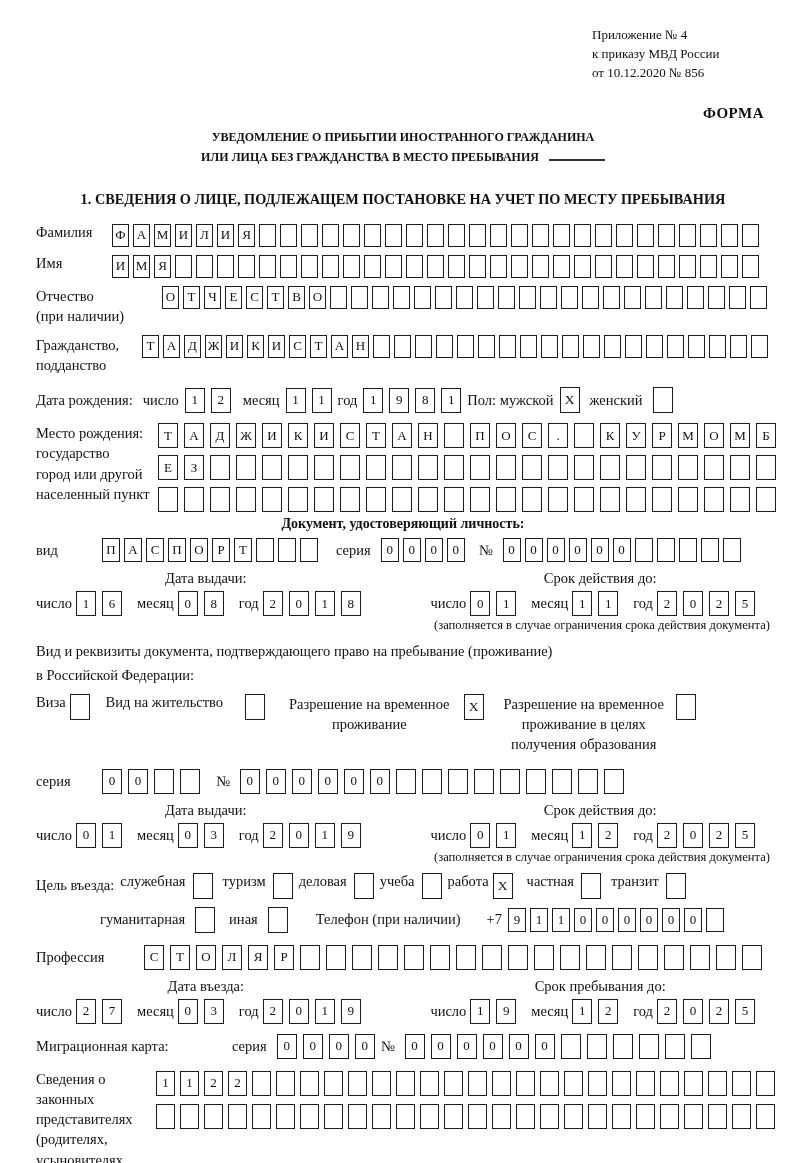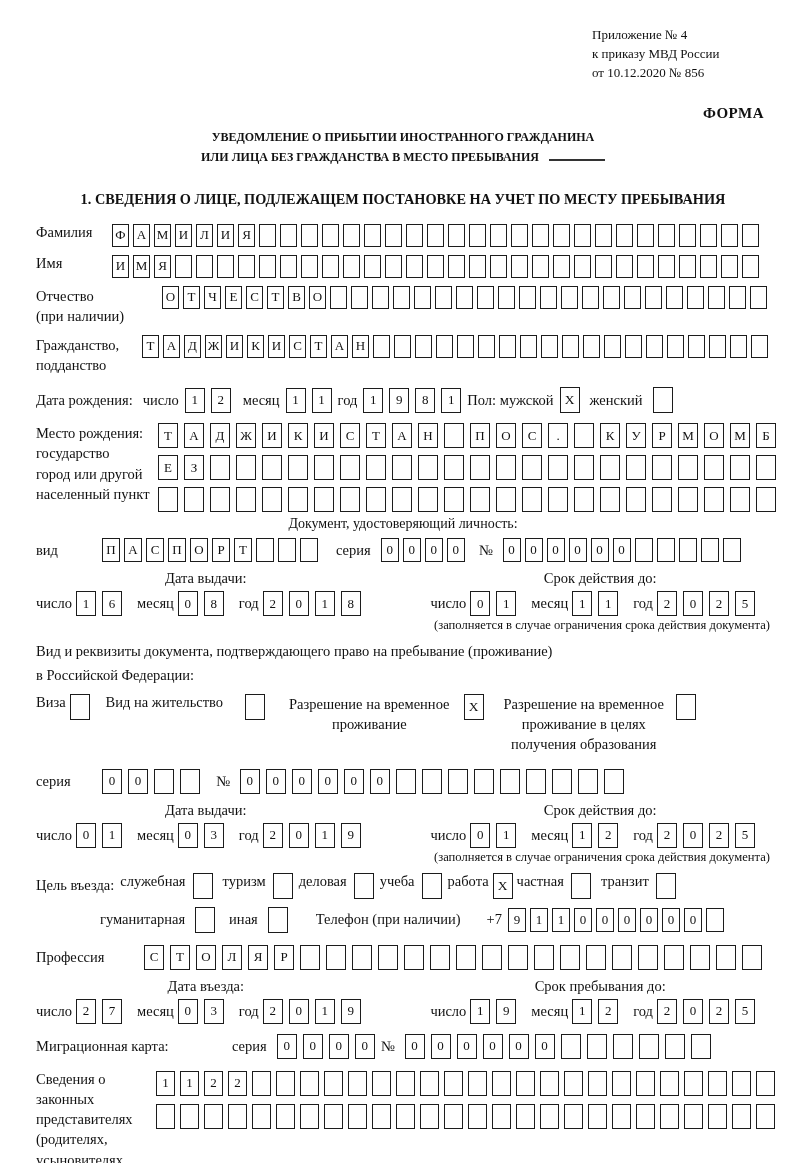--- a/index.html
+++ b/index.html
@@ -26,21 +26,21 @@
   .pre{white-space:pre-line;}
   .center{text-align:center;}
   .lh{line-height:1.4;}
   .date-col{display:flex;flex-direction:column;}
   .date-header{text-align:center;margin-bottom:4px;}
   .date-row{display:flex;align-items:center;}
   .date-row .dlbl{margin-right:4px;}
   .date-row .cells{margin-right:9px;}
   .two-col{display:flex;justify-content:space-between;margin-bottom:2px;margin-top:4px;}
   .note-right{text-align:right;font-size:12.6px;margin:0 0 8px 0;}
-  .doc-heading{text-align:center;font-weight:normal;font-size:14px;margin:2px 0 6px;}
+  .doc-heading{text-align:center;font-weight:bold;font-size:14px;margin:2px 0 6px;}
   .opt{display:inline-flex;align-items:flex-start;}
   .opt .box{margin-left:7px;}
   .gap6{margin-left:6px;} .gap10{margin-left:10px;} .gap14{margin-left:14px;}
 </style>
 </head>
 <body>
 
 <div class="page">
 
   <div class="appendix">
@@ -526,21 +526,21 @@
       <span class="box"></span>
     </span>
     <span class="opt gap6">
       <span>учеба</span>
       <span class="box"></span>
     </span>
     <span class="opt gap6">
       <span>работа</span>
       <span class="box" style="margin-left:4px">X</span>
     </span>
-    <span class="opt" style="margin-left:4px">
+    <span class="opt" style="margin-left:14px">
       <span>частная</span>
       <span class="box"></span>
     </span>
     <span class="opt gap10">
       <span>транзит</span>
       <span class="box"></span>
     </span>
   </div>
 
   <div class="frow center-v" style="">

